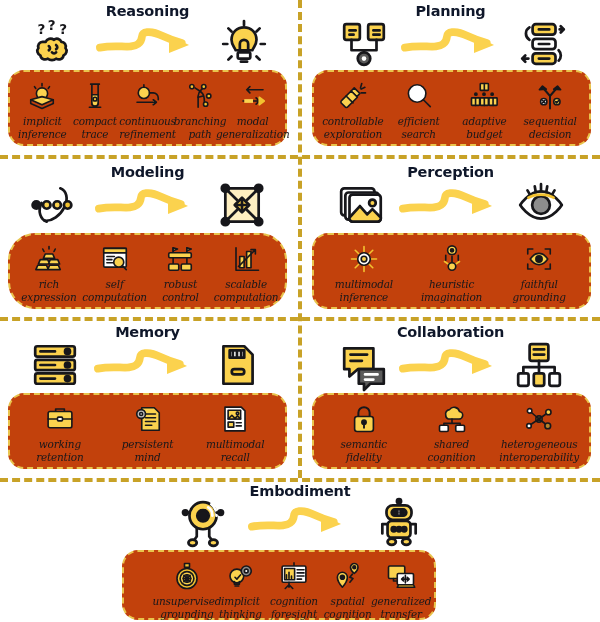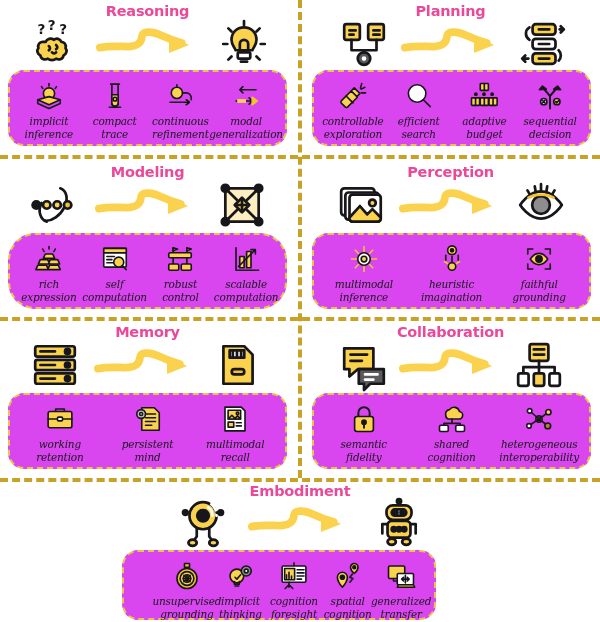--- a/index.html
+++ b/index.html
@@ -35,21 +35,21 @@
     position: absolute;
     box-sizing: border-box;
   }
 
   .cell-title {
     text-align: center;
     font-family: "DejaVu Sans", sans-serif;
     font-weight: bold;
     font-size: 14.5px;
     letter-spacing: -0.2px;
-    color: #ec4899;
+    color: #0f172a;
     line-height: 1;
   }
 
   
   .hero {
     position: relative;
     display: flex;
     align-items: center;
     justify-content: space-between;
     padding: 0 10px;
@@ -65,21 +65,21 @@
     flex: 1 1 auto;
     display: flex;
     align-items: center;
     justify-content: center;
   }
 
   
   .panel {
     position: absolute;
     box-sizing: border-box;
-    background: #d946ef;
+    background: #c2410c;
     border: 2.5px dashed #E9C44C;
     border-radius: 16px;
     display: flex;
     align-items: flex-start;
     justify-content: space-around;
     padding: 7px 6px 6px 6px;
   }
   .cap {
     display: flex;
     flex-direction: column;
@@ -177,20 +177,35 @@
         <div class="cap">
           <div class="cap-icon">
             <svg width="30" height="30" viewBox="0 0 48 48" fill="none" stroke="#17171b" stroke-width="2.6" stroke-linecap="round" stroke-linejoin="round">
     <circle cx="19" cy="19" r="9" fill="#FBD24E"></circle>
     <path d="M19 10v-4M28 19h6a8 8 0 018 8v3"></path>
     <path d="M8 34h30M34 30l5 4-5 4" fill="#FBD24E"></path>
             </svg>
           </div>
           <div class="cap-label">continuous
 refinement</div>
+        </div>
+        <div class="cap">
+          <div class="cap-icon">
+            <svg width="30" height="30" viewBox="0 0 48 48" fill="none" stroke="#17171b" stroke-width="2.6" stroke-linecap="round" stroke-linejoin="round">
+    <circle cx="11" cy="9" r="3.4" fill="#F2C230"></circle>
+    <circle cx="30" cy="9" r="3.4" fill="#F2C230"></circle>
+    <circle cx="38" cy="24" r="3.4" fill="#F2C230"></circle>
+    <circle cx="33" cy="37" r="3.4" fill="#F2C230"></circle>
+    <path d="M16 11c4 3 8 4 12 9 3 4 3 9 3 13"></path>
+    <path d="M28 12c-4 4-7 6-7 12v18"></path>
+    <path d="M21 26l8-2"></path>
+            </svg>
+          </div>
+          <div class="cap-label">branching
+path</div>
         </div>
         <div class="cap">
           <div class="cap-icon">
             <svg width="30" height="30" viewBox="0 0 48 48" fill="none" stroke="#17171b" stroke-width="2.6" stroke-linecap="round" stroke-linejoin="round">
     <path d="M40 14H14M19 9l-5 5 5 5" fill="none"></path>
     <path d="M8 32h26M29 27l5 5-5 5" fill="none"></path>
     <path d="M34 26l8 6-8 6z" fill="#F2C230" stroke="#F2C230"></path>
     <path d="M10 29h14v6H10z" fill="#FBD24E" stroke="none"></path>
             </svg>
           </div>

